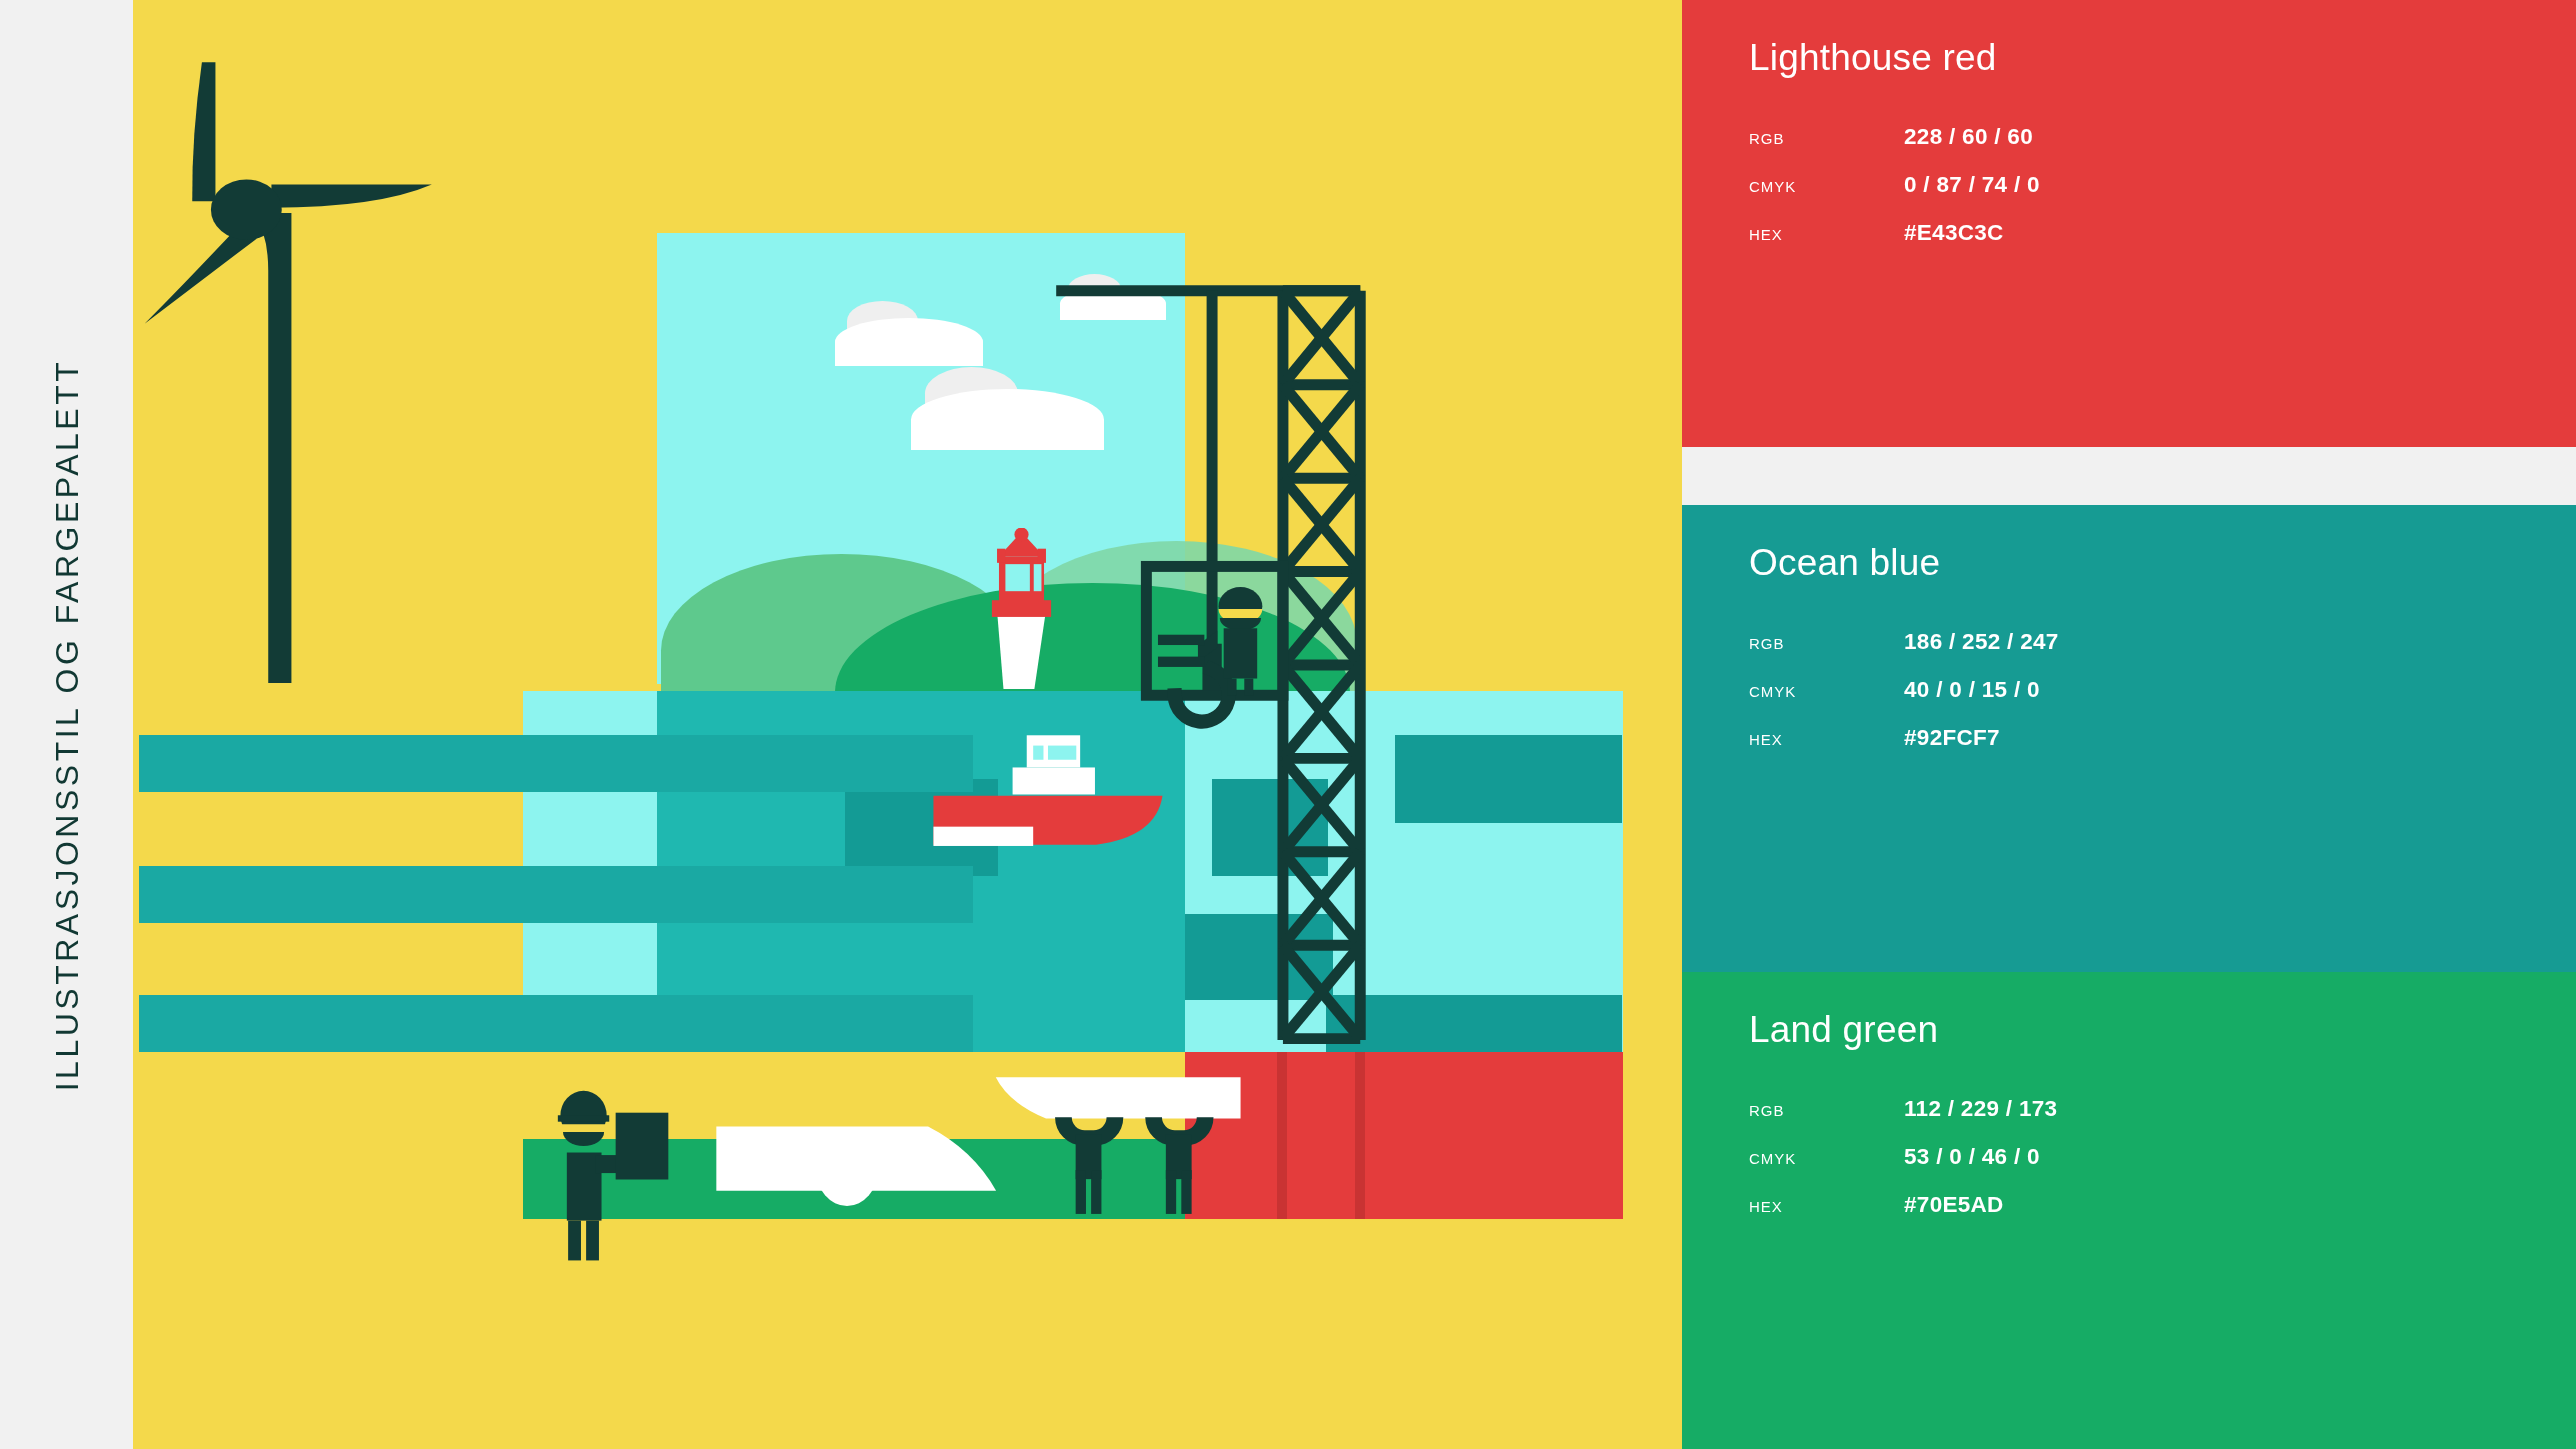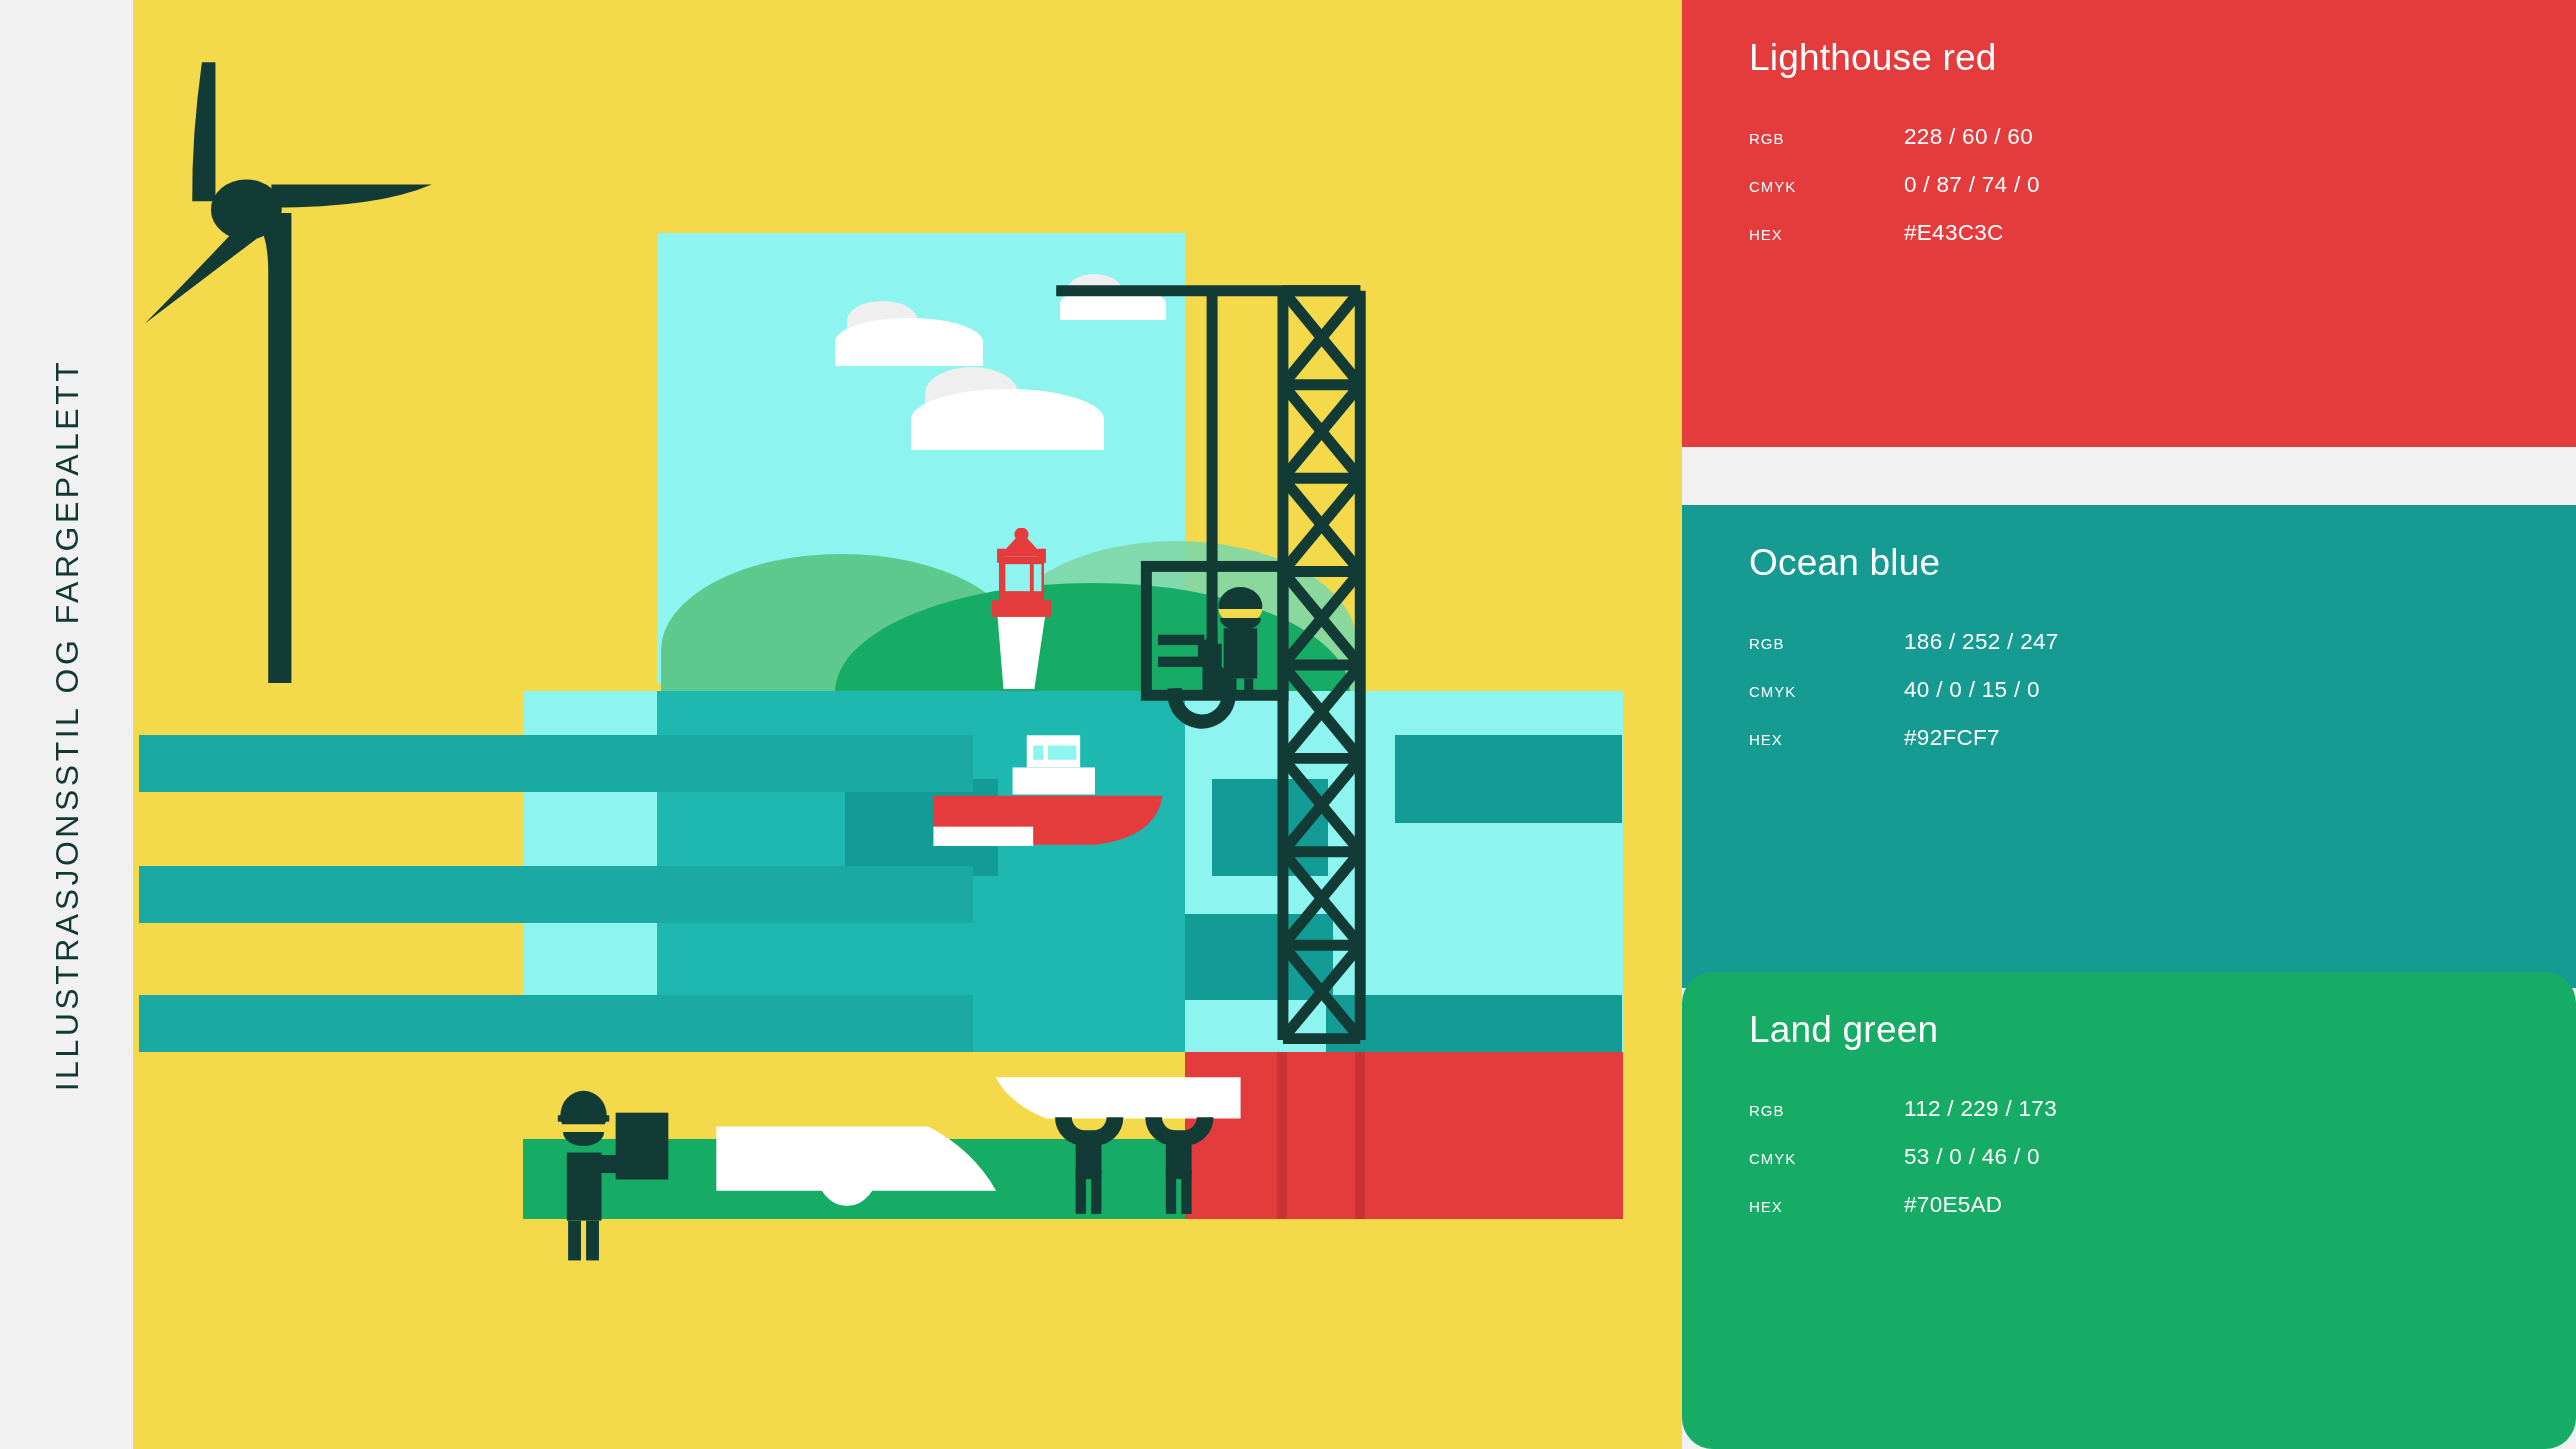--- a/index.html
+++ b/index.html
@@ -75,35 +75,36 @@
   .quay-stripe{position:absolute;top:1052px;width:10.3px;height:167px;background:#c93333;}
 
   
   .land{position:absolute;left:390px;top:1139px;width:662px;height:80px;background:#16ac65;}
 
   
   .swatches{position:absolute;left:1682px;top:0;width:894px;height:1449px;}
   .swatch{position:absolute;left:0;width:894px;box-sizing:border-box;padding:39px 0 0 67px;}
   .swatch-1{top:0;height:447px;background:#e43c3c;}
   .swatch-2{top:505px;height:483px;background:#169b93;}
-  .swatch-3{top:972px;height:477px;background:#16ac65;border-radius:31px;}
+  .swatch-3{top:972px;height:477px;background:#16ac65;}
   .sw-name{
     color:#fff;font-size:37px;font-weight:400;line-height:1.0;
     margin:0 0 0 0;letter-spacing:0.2px;
     font-family:"Liberation Sans", sans-serif;
   }
   .sw-rows{margin-top:48px;}
   .sw-row{display:flex;align-items:baseline;height:48px;}
   .sw-label{
     width:155px;color:#fff;font-size:15px;letter-spacing:1px;
     font-family:"Liberation Sans", sans-serif;
   }
   .sw-value{
     color:#fff;font-size:22.5px;letter-spacing:0.3px;
     font-family:"Liberation Sans", sans-serif;
+    font-weight:bold;
   }
 </style>
 </head>
 <body>
 
 <div class="page">
 
   <div class="rail">
     <div class="rail-title">ILLUSTRASJONSSTIL OG FARGEPALETT</div>
   </div>

